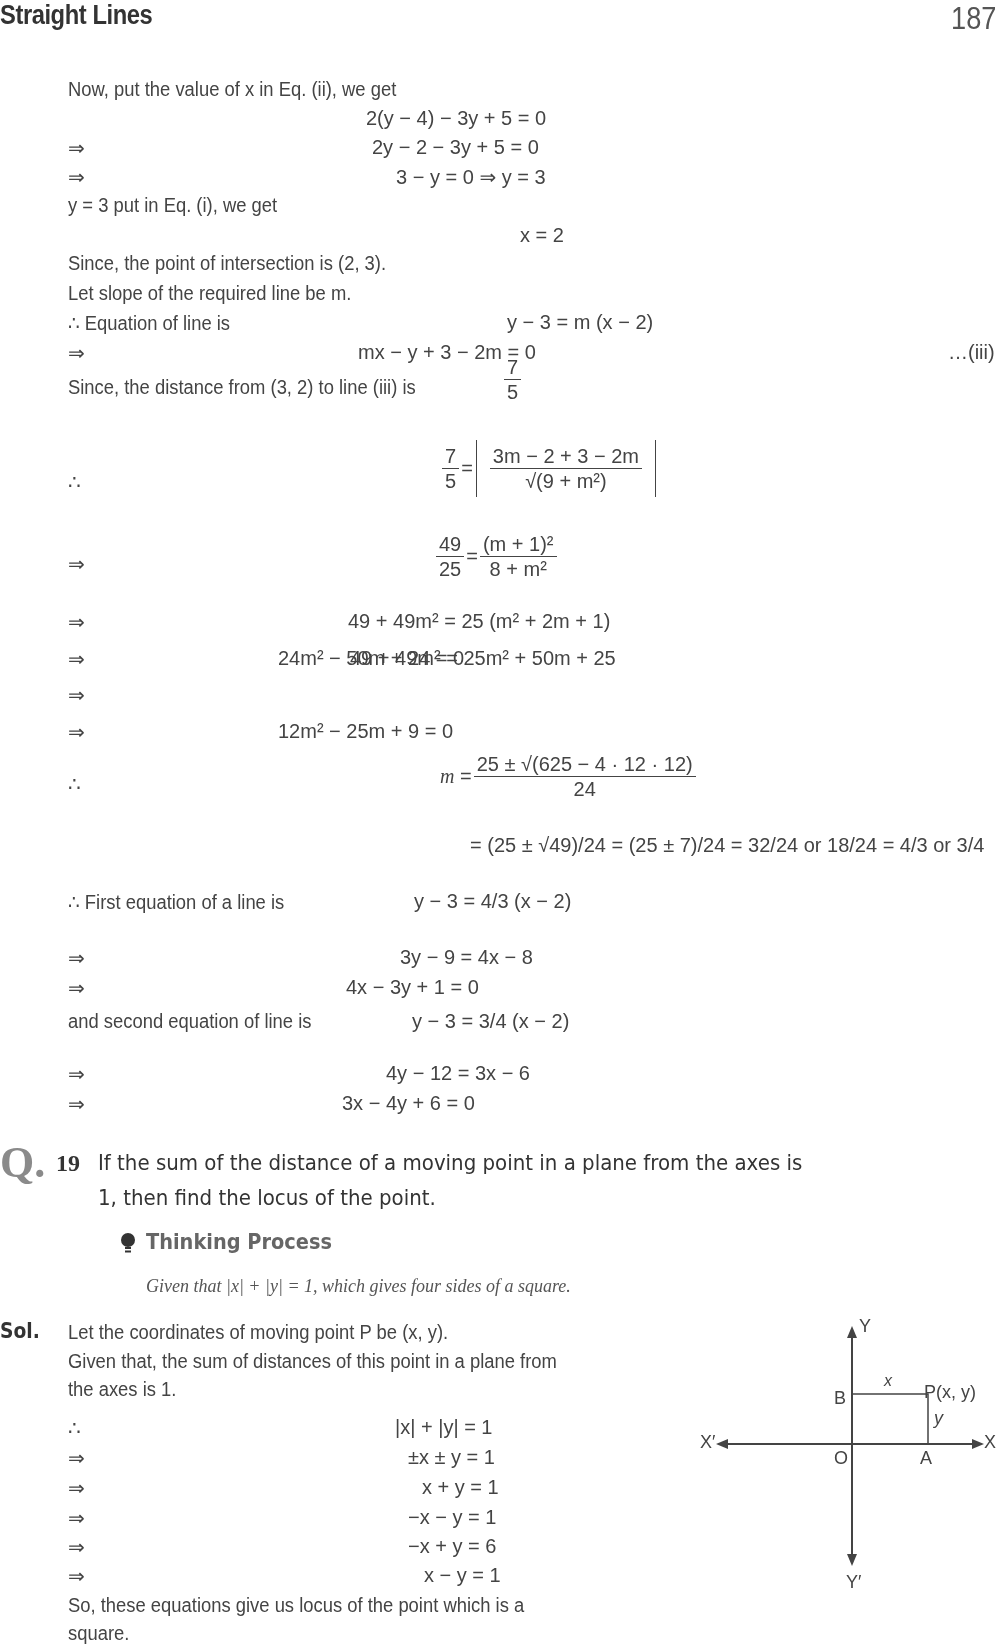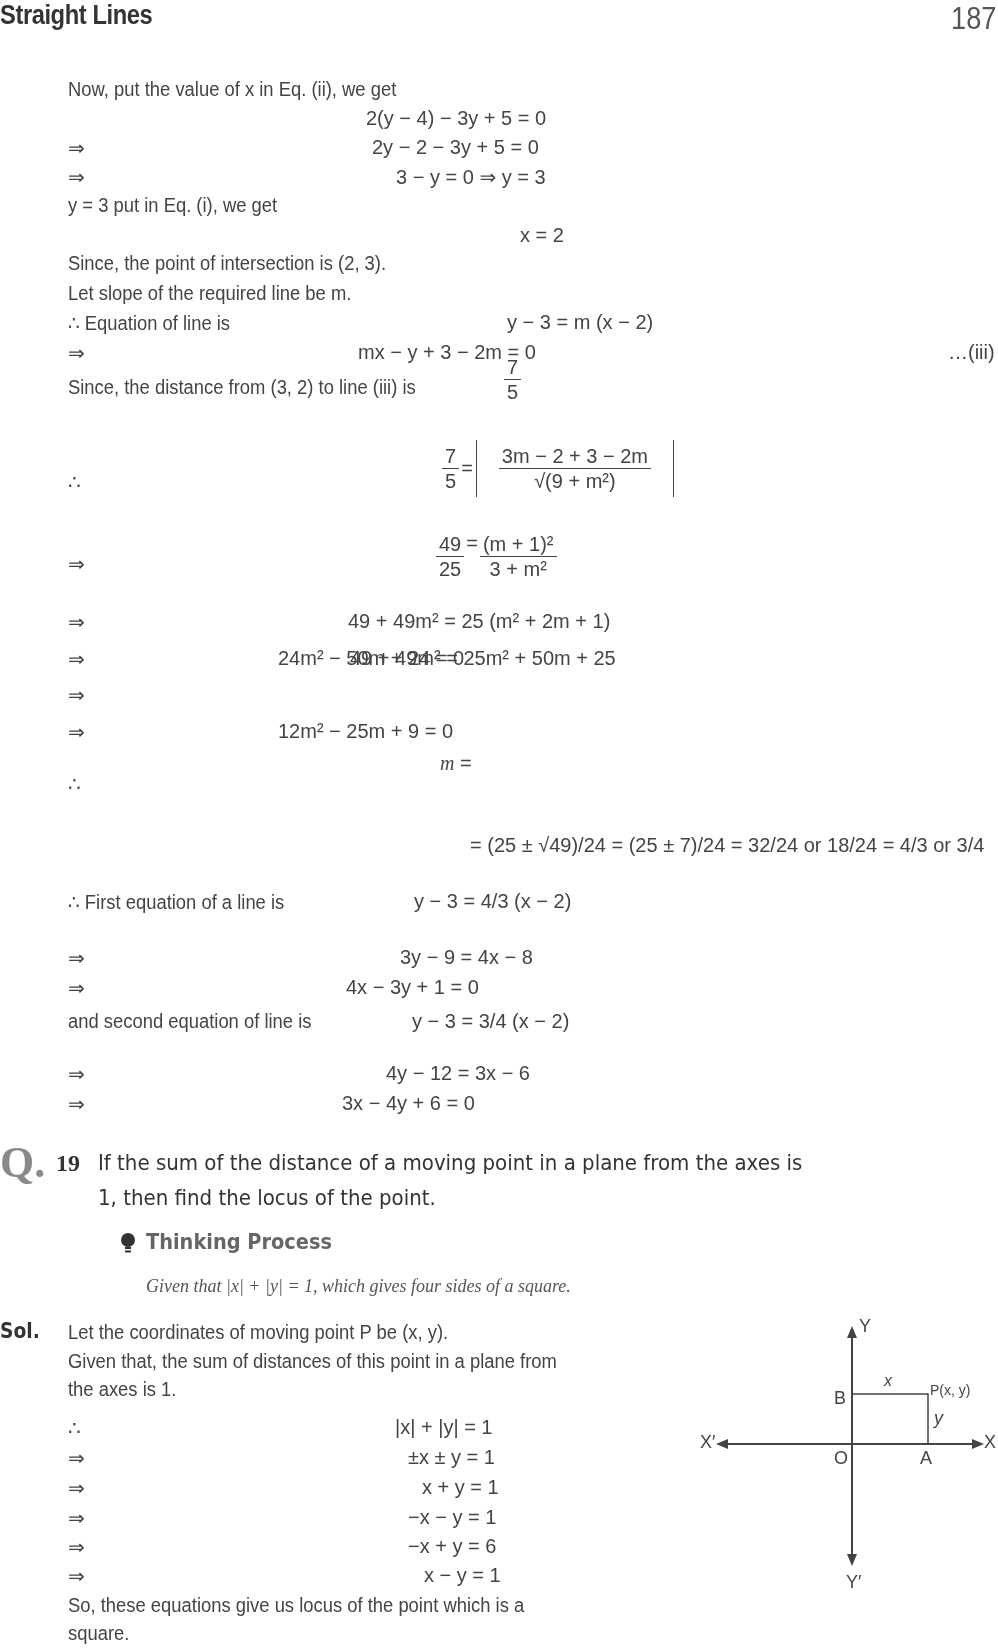--- a/index.html
+++ b/index.html
@@ -49,50 +49,54 @@
   <span class="frac"><span class="num">7</span><span>5</span></span>
 </div>
 
 <div class="abs m" style="left:68px;top:470px">∴</div>
 <div class="abs m" style="left:440px;top:440px;display:flex;align-items:center">
   <span class="frac">
       <span class="num">7</span>
       <span>5</span>
     </span>
   <span>=</span>
-  <span style="border-left:1.2px solid #444;border-right:1.2px solid #444;padding:4px 20px;margin-left:3px">
+  <span style="border-left:1.2px solid #444;border-right:1.2px solid #444;padding:4px 11px;margin-left:3px">
     <span class="frac"><span class="num">3m − 2 + 3 − 2m</span><span>√(9 + m²)</span></span>
   </span>
 </div>
 
 <div class="abs arrow" style="top:552px">⇒</div>
-<div class="abs m" style="left:434px;top:532px;display:flex;">
+<div class="abs m" style="left:434px;top:532px;display:flex;align-items:center">
   <span class="frac">
       <span class="num">49</span>
       <span>25</span>
     </span>
   <span>=</span>
   <span class="frac">
       <span class="num">(m + 1)²</span>
-      <span>3 + m²</span>
+      <span>8 + m²</span>
     </span>
 </div>
 
 <div class="abs arrow" style="top:610px">⇒</div>
 <div class="abs m" style="left:348px;top:610px">49 + 49m² = 25 (m² + 2m + 1)</div>
 <div class="abs arrow" style="top:647px">⇒</div>
 <div class="abs m" style="left:350px;top:647px">49 + 49m² = 25m² + 50m + 25</div>
 <div class="abs arrow" style="top:683px">⇒</div>
 <div class="abs m" style="left:278px;top:647px">24m² − 50m + 24 = 0</div>
 <div class="abs arrow" style="top:720px">⇒</div>
 <div class="abs m" style="left:278px;top:720px">12m² − 25m + 9 = 0</div>
 
 <div class="abs m" style="left:68px;top:772px">∴</div>
 <div class="abs m" style="left:440px;top:752px;display:flex;align-items:center">
   <span><i class="v">m</i> =</span>
+  <span class="frac">
+      <span class="num">25 ± √(625 − 4 · 12 · 12)</span>
+      <span>24</span>
+    </span>
 </div>
 <div class="abs m" style="left:470px;top:834px">= (25 ± √49)/24 = (25 ± 7)/24 = 32/24 or 18/24 = 4/3 or 3/4</div>
 
 <div class="abs t" style="left:68px;top:890px">∴ First equation of a line is</div>
 <div class="abs m" style="left:414px;top:890px">y − 3 = 4/3 (x − 2)</div>
 <div class="abs arrow" style="top:946px">⇒</div>
 <div class="abs m" style="left:400px;top:946px">3y − 9 = 4x − 8</div>
 <div class="abs arrow" style="top:976px">⇒</div>
 <div class="abs m" style="left:346px;top:976px">4x − 3y + 1 = 0</div>
 <div class="abs t" style="left:68px;top:1010px">and second equation of line is</div>
@@ -145,16 +149,16 @@
     <polygon points="284,124 272,119 272,129" fill="#444"></polygon>
     <polyline points="152,74 228,74 228,124" fill="none" stroke="#444" stroke-width="1.5"></polyline>
   </svg>
   <span class="abs m" style="left:159px;top:-4px;font-size:18px">Y</span>
   <span class="abs m" style="left:146px;top:252px;font-size:18px">Y′</span>
   <span class="abs m" style="left:284px;top:112px;font-size:18px">X</span>
   <span class="abs m" style="left:0;top:112px;font-size:18px">X′</span>
   <span class="abs m" style="left:134px;top:128px;font-size:18px">O</span>
   <span class="abs m" style="left:220px;top:128px;font-size:18px">A</span>
   <span class="abs m" style="left:134px;top:68px;font-size:18px">B</span>
-  <span class="abs m" style="left:230px;top:62px;font-size:14px">P(x, y)</span>
+  <span class="abs m" style="left:224px;top:62px;font-size:18px">P(x, y)</span>
   <span class="abs m" style="left:184px;top:52px;font-size:16px;font-style:italic">x</span>
   <span class="abs m" style="left:234px;top:88px;font-size:18px;font-style:italic">y</span>
 </div>
 
 </body></html>

